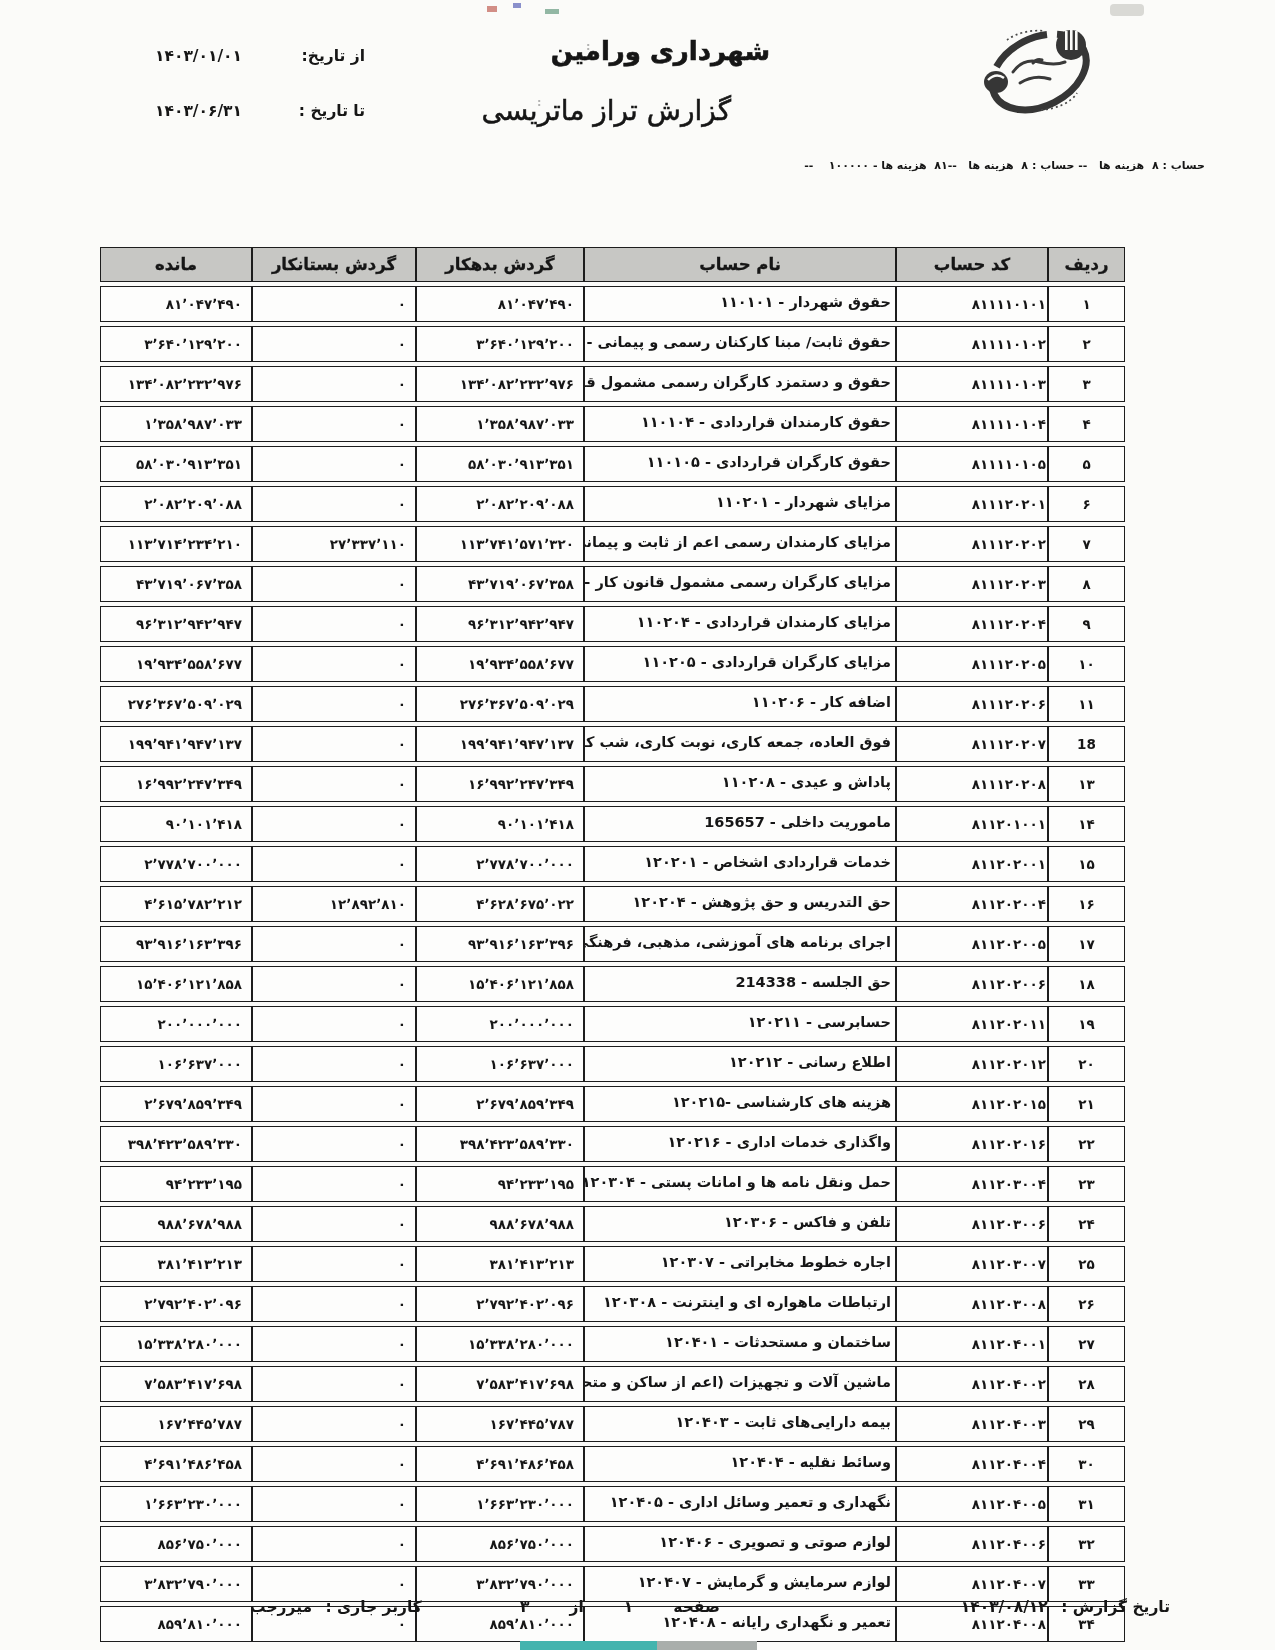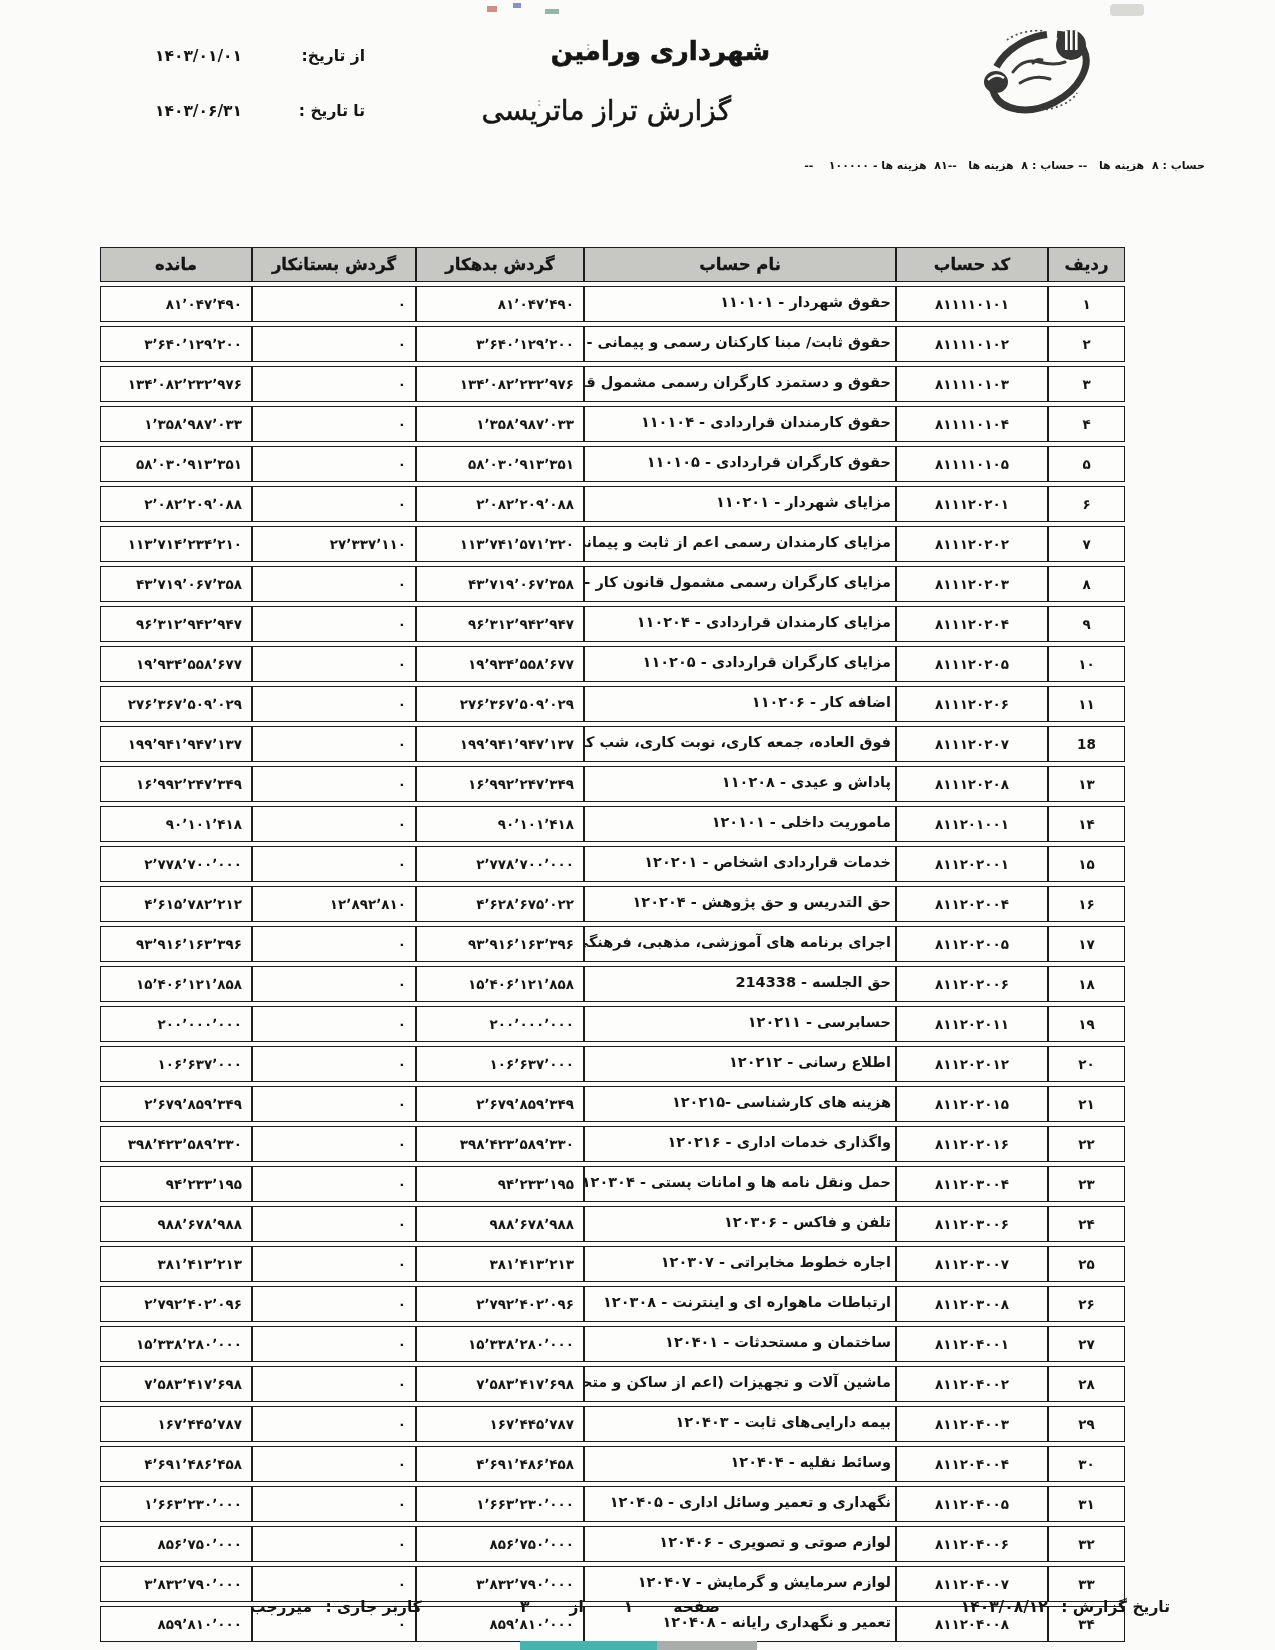--- a/index.html
+++ b/index.html
@@ -36,21 +36,21 @@
     position:absolute;top:243px;left:100px;width:1025px;direction:rtl;
     border-collapse:separate;border-spacing:0 4px;table-layout:fixed;
   }
   table.acct th,table.acct td{border:1.6px solid #1d1d1d;overflow:hidden;}
   table.acct thead th{
     background:#c7c7c4;font-size:16.5px;font-weight:bold;height:33px;padding:0 6px;margin-left:28px;
     -webkit-text-stroke:.3px #121212;
   }
   table.acct td{height:30px;background:#fdfdfc;font-weight:bold;}
   .c-row{text-align:center;font-size:13.5px;}
-  .c-code{text-align:center;font-size:13.5px;letter-spacing:2px;direction:ltr;}
+  .c-code{text-align:right;font-size:13.5px;letter-spacing:2px;direction:ltr;}
   .c-name{
     text-align:right;direction:rtl;font-size:14.5px;
     padding:0 4px 4px 2px;white-space:nowrap;
   }
   .c-num{
     direction:ltr;text-align:right;font-size:13.5px;
     padding-right:9px;letter-spacing:.4px;white-space:nowrap;
   }
   
   .footer-item{position:absolute;top:1598px;font-weight:bold;font-size:15.5px;direction:rtl;}
@@ -245,21 +245,21 @@
       <td class="c-code">۸۱۱۱۲۰۲۰۸</td>
       <td class="c-name">پاداش و عیدی - ۱۱۰۲۰۸</td>
       <td class="c-num">۱۶٬۹۹۲٬۲۴۷٬۳۴۹</td>
       <td class="c-num">۰</td>
       <td class="c-num">۱۶٬۹۹۲٬۲۴۷٬۳۴۹</td>
     </tr>
 
     <tr>
       <td class="c-row">۱۴</td>
       <td class="c-code">۸۱۱۲۰۱۰۰۱</td>
-      <td class="c-name">ماموریت داخلی - ۱۲۰۱۰۱</td>
+      <td class="c-name">ماموریت داخلی - 165657</td>
       <td class="c-num">۹۰٬۱۰۱٬۴۱۸</td>
       <td class="c-num">۰</td>
       <td class="c-num">۹۰٬۱۰۱٬۴۱۸</td>
     </tr>
 
     <tr>
       <td class="c-row">۱۵</td>
       <td class="c-code">۸۱۱۲۰۲۰۰۱</td>
       <td class="c-name">خدمات قراردادی اشخاص - ۱۲۰۲۰۱</td>
       <td class="c-num">۲٬۷۷۸٬۷۰۰٬۰۰۰</td>

